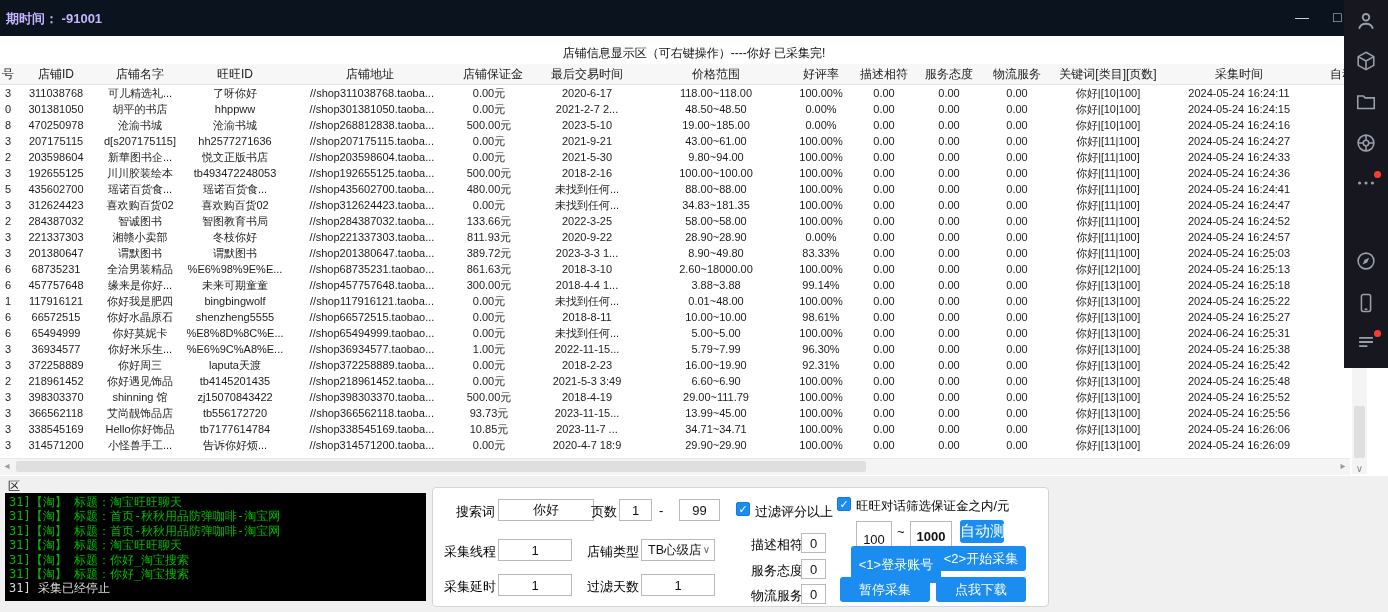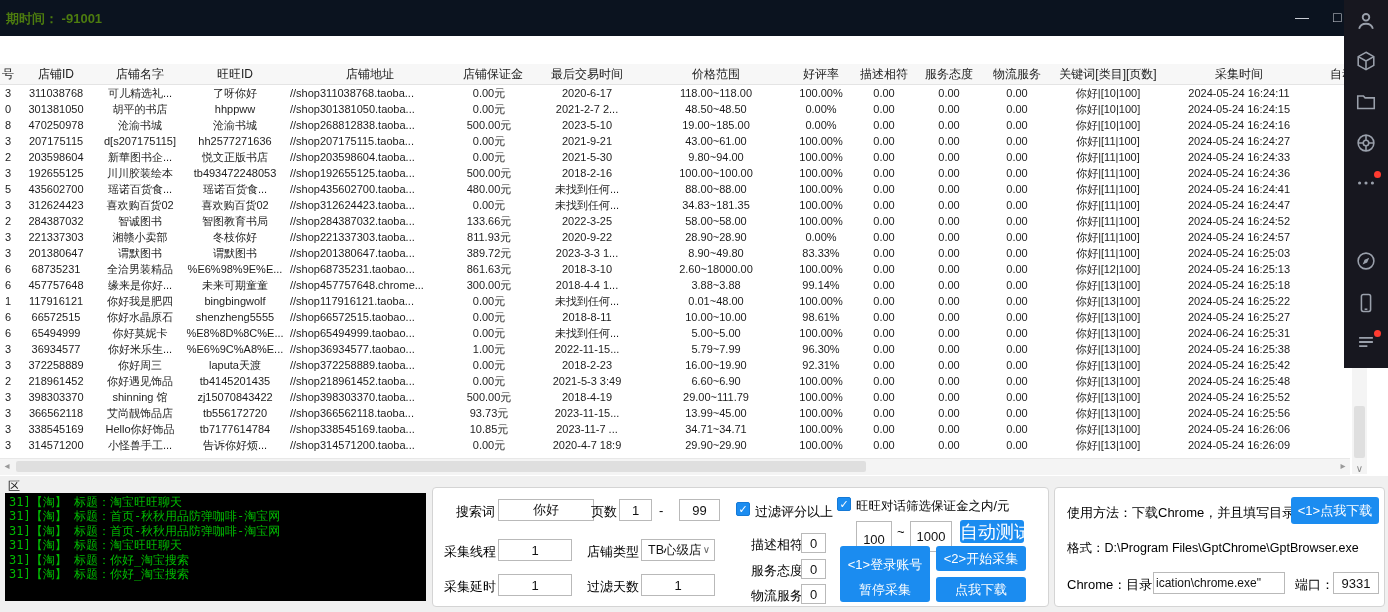--- a/index.html
+++ b/index.html
@@ -1,32 +1,32 @@
 <!DOCTYPE html>
 <html><head>
 <meta charset="utf-8">
 <style>
   html,body{margin:0;padding:0;}
   body{width:1388px;height:612px;overflow:hidden;font-family:"Liberation Sans","DejaVu Sans",sans-serif;background:#f0f0f0;position:relative;}
   .app{position:absolute;inset:0;}
 
   
   .titlebar{position:absolute;left:0;top:0;width:1388px;height:36px;background:#0b131f;z-index:4;}
-  .expire{position:absolute;left:6px;top:10px;font-size:13px;font-weight:bold;color:#4d7c0f;white-space:nowrap;}
+  .expire{position:absolute;left:6px;top:10px;font-size:13px;font-weight:bold;color:#c4b5fd;white-space:nowrap;}
   .win-btn{position:absolute;top:9px;color:#c9cdd4;font-size:14px;z-index:7;cursor:default;}
   .win-min{left:1295px;}.win-max{left:1333px;}
 
   
   .main{position:absolute;left:0;top:36px;width:1388px;height:440px;background:#fff;}
   .main-title{position:absolute;left:0;top:9px;width:1388px;text-align:center;font-size:12px;color:#111;}
   .table-wrap{position:absolute;left:0;top:28px;width:1370px;height:394px;overflow:hidden;}
   table{table-layout:fixed;width:1370px;border-collapse:collapse;}
   th{font-weight:normal;font-size:12px;height:20px;color:#222;background:#f7f7f7;border-bottom:1px solid #e4e4e4;white-space:nowrap;overflow:hidden;text-align:center;padding:0;}
   td{font-size:11px;height:16px;color:#1c1c1c;white-space:nowrap;overflow:hidden;text-align:center;padding:0;}
-  td.c4{text-align:left;padding-left:4px;}
+  td.c4{text-align:center;padding-left:4px;}
   td.c5{padding-right:8px;}
   .c0{width:16px}.c1{width:80px}.c2{width:88px}.c3{width:102px}.c4{width:168px}.c5{width:78px}.c6{width:110px}.c7{width:148px}.c8{width:62px}.c9{width:64px}.c10{width:66px}.c11{width:70px}.c12{width:112px}.c13{width:150px}.c14{width:56px}
 
   
   .hscroll{position:absolute;left:0;top:422px;width:1350px;height:16px;background:#f4f4f4;border-top:1px solid #e8e8e8;}
   .hthumb{position:absolute;left:16px;top:2px;width:850px;height:11px;background:#dfdfdf;border-radius:2px;}
   .harrow{position:absolute;top:1px;font-size:10px;color:#9a9a9a;width:14px;text-align:center;}
   .harrow.l{left:0;}.harrow.r{right:0;}
   .vscroll{position:absolute;left:1352px;top:28px;width:15px;height:410px;background:#f4f4f4;z-index:2;}
   .vthumb{position:absolute;left:2px;top:342px;width:11px;height:52px;background:#dfdfdf;border-radius:2px;}
@@ -63,20 +63,21 @@
 
 <div class="app">
 
   <div class="titlebar">
     <span class="expire">期时间： -91001</span>
   </div>
   <span class="win-btn win-min">—</span>
   <span class="win-btn win-max">□</span>
 
   <div class="main">
+    <div class="main-title">店铺信息显示区（可右键操作）----你好 已采集完!</div>
 
     <div class="table-wrap">
       <table>
         <thead>
             <tr id="thead-row">
               <th class="c0">号</th>
               <th class="c1">店铺ID</th>
               <th class="c2">店铺名字</th>
               <th class="c3">旺旺ID</th>
               <th class="c4">店铺地址</th>
@@ -295,21 +296,21 @@
               <td class="c11">0.00</td>
               <td class="c12">你好|[12|100]</td>
               <td class="c13">2024-05-24 16:25:13</td>
               <td class="c14"></td>
             </tr>
             <tr>
               <td class="c0">6</td>
               <td class="c1">457757648</td>
               <td class="c2">缘来是你好...</td>
               <td class="c3">未来可期童童</td>
-              <td class="c4">//shop457757648.chrome...</td>
+              <td class="c4">//shop457757648.taoba...</td>
               <td class="c5">300.00元</td>
               <td class="c6">2018-4-4 1...</td>
               <td class="c7">3.88~3.88</td>
               <td class="c8">99.14%</td>
               <td class="c9">0.00</td>
               <td class="c10">0.00</td>
               <td class="c11">0.00</td>
               <td class="c12">你好|[13|100]</td>
               <td class="c13">2024-05-24 16:25:18</td>
               <td class="c14"></td>
@@ -501,38 +502,39 @@
 
   <div class="bottom">
     <div class="console-label">区</div>
     <div class="console" id="console-lines">
         <div class="cline">31]【淘】 标题：淘宝旺旺聊天</div>
         <div class="cline">31]【淘】 标题：首页-秋秋用品防弹咖啡-淘宝网</div>
         <div class="cline">31]【淘】 标题：首页-秋秋用品防弹咖啡-淘宝网</div>
         <div class="cline">31]【淘】 标题：淘宝旺旺聊天</div>
         <div class="cline">31]【淘】 标题：你好_淘宝搜索</div>
         <div class="cline">31]【淘】 标题：你好_淘宝搜索</div>
+        <div class="cline plain">31] 采集已经停止</div>
       </div>
 
     <div class="panel ctrl-panel">
       <span class="lbl" style="left:23px;top:15px">搜索词：</span>
       <input class="inp" style="left: 65px; top: 11px; width: 96px;" value="你好">
       <span class="lbl" style="left:158px;top:15px">页数：</span>
       <input class="inp" style="left: 186px; top: 11px; width: 33px;" value="1">
       <span class="lbl" style="left:226px;top:15px">-</span>
       <input class="inp" style="left: 246px; top: 11px; width: 41px;" value="99">
       <span class="checkbox" style="left:303px;top:14px">✓</span>
       <span class="lbl" style="left:322px;top:15px">过滤评分以上</span>
 
       <span class="checkbox" style="left:404px;top:9px">✓</span>
       <span class="lbl" style="left:423px;top:10px;font-size:12.5px">旺旺对话筛选保证金之内/元</span>
       <input class="inp" style="left: 423px; top: 33px; width: 36px; height: 36px;" value="100">
       <span class="lbl" style="left:464px;top:36px">~</span>
-      <input class="inp" style="left: 477px; top: 33px; width: 42px; height: 31px;" value="1000">
-      <button class="btn" style="left:527px;top:32px;width:64px;height:23px;font-size:18px">自动测试</button>
+      <input class="inp" style="left: 477px; top: 33px; width: 42px; height: 31px; font-weight: bold;" value="1000">
+      <button class="btn" style="left:527px;top:32px;width:44px;height:23px;font-size:15px">自动测试</button>
 
       <span class="lbl" style="left:11px;top:55px">采集线程：</span>
       <input class="inp" style="left: 65px; top: 51px; width: 74px;" value="1">
       <span class="lbl" style="left:154px;top:55px">店铺类型：</span>
       <div class="select" style="left:208px;top:51px;width:74px">
         <span>TB心级店</span>
         <span class="arrow">∨</span>
       </div>
 
       <span class="lbl" style="left:318px;top:48px">描述相符：</span>
@@ -540,35 +542,26 @@
       <span class="lbl" style="left:318px;top:74px">服务态度：</span>
       <input class="inp small" style="left: 368px; top: 71px; width: 25px;" value="0">
       <span class="lbl" style="left:318px;top:99px">物流服务：</span>
       <input class="inp small" style="left: 368px; top: 96px; width: 25px;" value="0">
 
       <span class="lbl" style="left:11px;top:90px">采集延时：</span>
       <input class="inp" style="left: 65px; top: 86px; width: 74px;" value="1">
       <span class="lbl" style="left:154px;top:90px">过滤天数：</span>
       <input class="inp" style="left: 208px; top: 86px; width: 74px;" value="1">
 
-      <button class="btn" style="left:407px;top:58px;width:90px;height:37px">&lt;1&gt;登录账号</button>
+      <button class="btn" style="left:418px;top:58px;width:90px;height:37px">&lt;1&gt;登录账号</button>
       <button class="btn" style="left:503px;top:58px;width:90px;height:25px">&lt;2&gt;开始采集</button>
       <button class="btn" style="left:407px;top:89px;width:90px;height:25px">暂停采集</button>
       <button class="btn" style="left:503px;top:89px;width:90px;height:25px">点我下载</button>
     </div>
 
-    <div class="panel right-panel">
-      <span class="lbl" style="left:12px;top:16px">使用方法：下载Chrome，并且填写目录</span>
-      <button class="btn" style="left:236px;top:9px;width:88px;height:27px">&lt;1&gt;点我下载</button>
-      <span class="lbl" style="left:12px;top:52px;font-size:12.5px">格式：D:\Program Files\GptChrome\GptBrowser.exe</span>
-      <span class="lbl" style="left:12px;top:88px">Chrome：目录</span>
-      <input class="inp left" style="left: 98px; top: 84px; width: 132px;" value="ication\chrome.exe&quot;">
-      <span class="lbl" style="left:240px;top:88px">端口：</span>
-      <input class="inp" style="left: 278px; top: 84px; width: 46px;" value="9331">
-    </div>
   </div>
 
   <div class="sidebar" id="sidebar">
       <div class="sb-icon" style="top: 10px;">
         <svg viewBox="0 0 24 24" fill="none" stroke="currentColor" stroke-width="2">
           <circle cx="12" cy="8" r="3.6"></circle>
           <path d="M4.5 20.5c1-4 4.2-5.5 7.5-5.5s6.5 1.5 7.5 5.5"></path>
         </svg>
       </div>
       <div class="sb-icon" style="top: 50px;">

